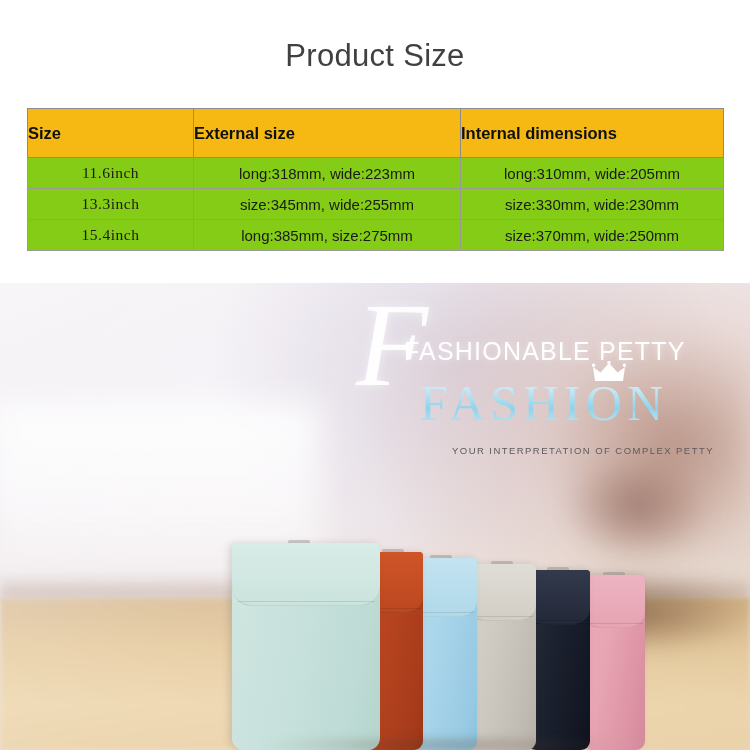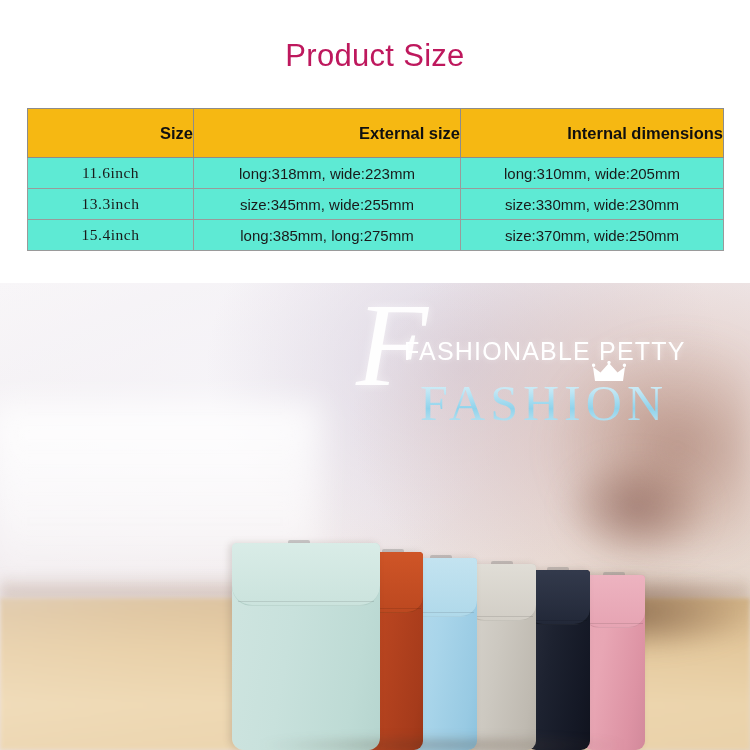--- a/index.html
+++ b/index.html
@@ -32,21 +32,21 @@
   }
   .page-title {
     position: absolute;
     left: 0;
     top: 38px;
     width: 750px;
     text-align: center;
     font-family: "Liberation Sans", sans-serif;
     font-size: 31px;
     font-weight: 400;
-    color: #be185d;
+    color: #404040;
     letter-spacing: 0.3px;
   }
   .size-table {
     position: absolute;
     left: 27px;
     top: 108px;
     width: 696px;
     border-collapse: collapse;
     table-layout: fixed;
   }
@@ -55,31 +55,31 @@
     padding: 0;
     margin: 0;
   }
   .size-table thead th {
     background: #f6b812;
     height: 48px;
     font-family: "Liberation Sans", sans-serif;
     font-size: 16.5px;
     font-weight: bold;
     color: #101010;
-    text-align: right;
+    text-align: left;
     vertical-align: middle;
     border-color: #8c8c8c;
   }
   .col-size   { width: 166px; }
   .col-ext    { width: 267px; }
   .col-int    { width: 263px; }
 
   .size-table tbody td {
     height: 30px;
-    background: #5eead4;
+    background: #84cc16;
     text-align: center;
     vertical-align: middle;
     font-family: "Liberation Sans", sans-serif;
     font-size: 15px;
     color: #1a1a1a;
     border-color: #9a9a9a;
   }
   .size-table tbody td.cell-size {
     font-family: "Liberation Serif", serif;
     font-size: 15.5px;
@@ -313,21 +313,21 @@
           <td>long:318mm, wide:223mm</td>
           <td>long:310mm, wide:205mm</td>
         </tr>
         <tr>
           <td class="cell-size">13.3inch</td>
           <td>size:345mm, wide:255mm</td>
           <td>size:330mm, wide:230mm</td>
         </tr>
         <tr>
           <td class="cell-size">15.4inch</td>
-          <td>long:385mm, long:275mm</td>
+          <td>long:385mm, size:275mm</td>
           <td>size:370mm, wide:250mm</td>
         </tr>
       </tbody>
     </table>
   </div>
 
   <div class="photo">
 
     <div class="bg-base"></div>
     <div class="bg-window"></div>
@@ -345,20 +345,21 @@
       <div class="brand-line2-wrap">
         <div class="brand-line2">FASHION</div>
         <svg class="crown" viewBox="0 0 34 22">
           <path d="M3 20 L1 6 L8.5 11.5 L17 2 L25.5 11.5 L33 6 L31 20 Z" fill="#ffffff"></path>
           <circle cx="1.6" cy="4.2" r="1.7" fill="#ffffff"></circle>
           <circle cx="17" cy="1.6" r="1.7" fill="#ffffff"></circle>
           <circle cx="32.4" cy="4.2" r="1.7" fill="#ffffff"></circle>
         </svg>
       </div>
 
+      <div class="brand-tagline">YOUR INTERPRETATION OF COMPLEX PETTY</div>
     </div>
 
     <div class="sleeves">
 
       <div class="sleeve s-pink">
         <div class="clasp" style="left:20px"></div>
         <div class="flap"></div>
         <div class="seam" style="top:48px"></div>
       </div>
 

